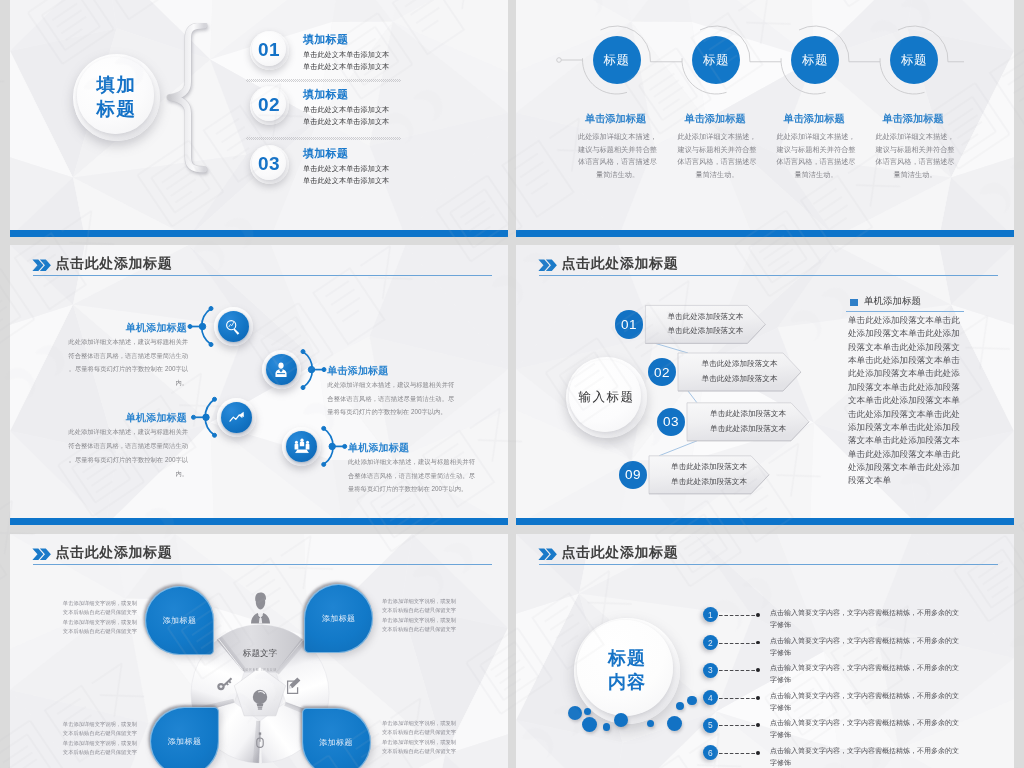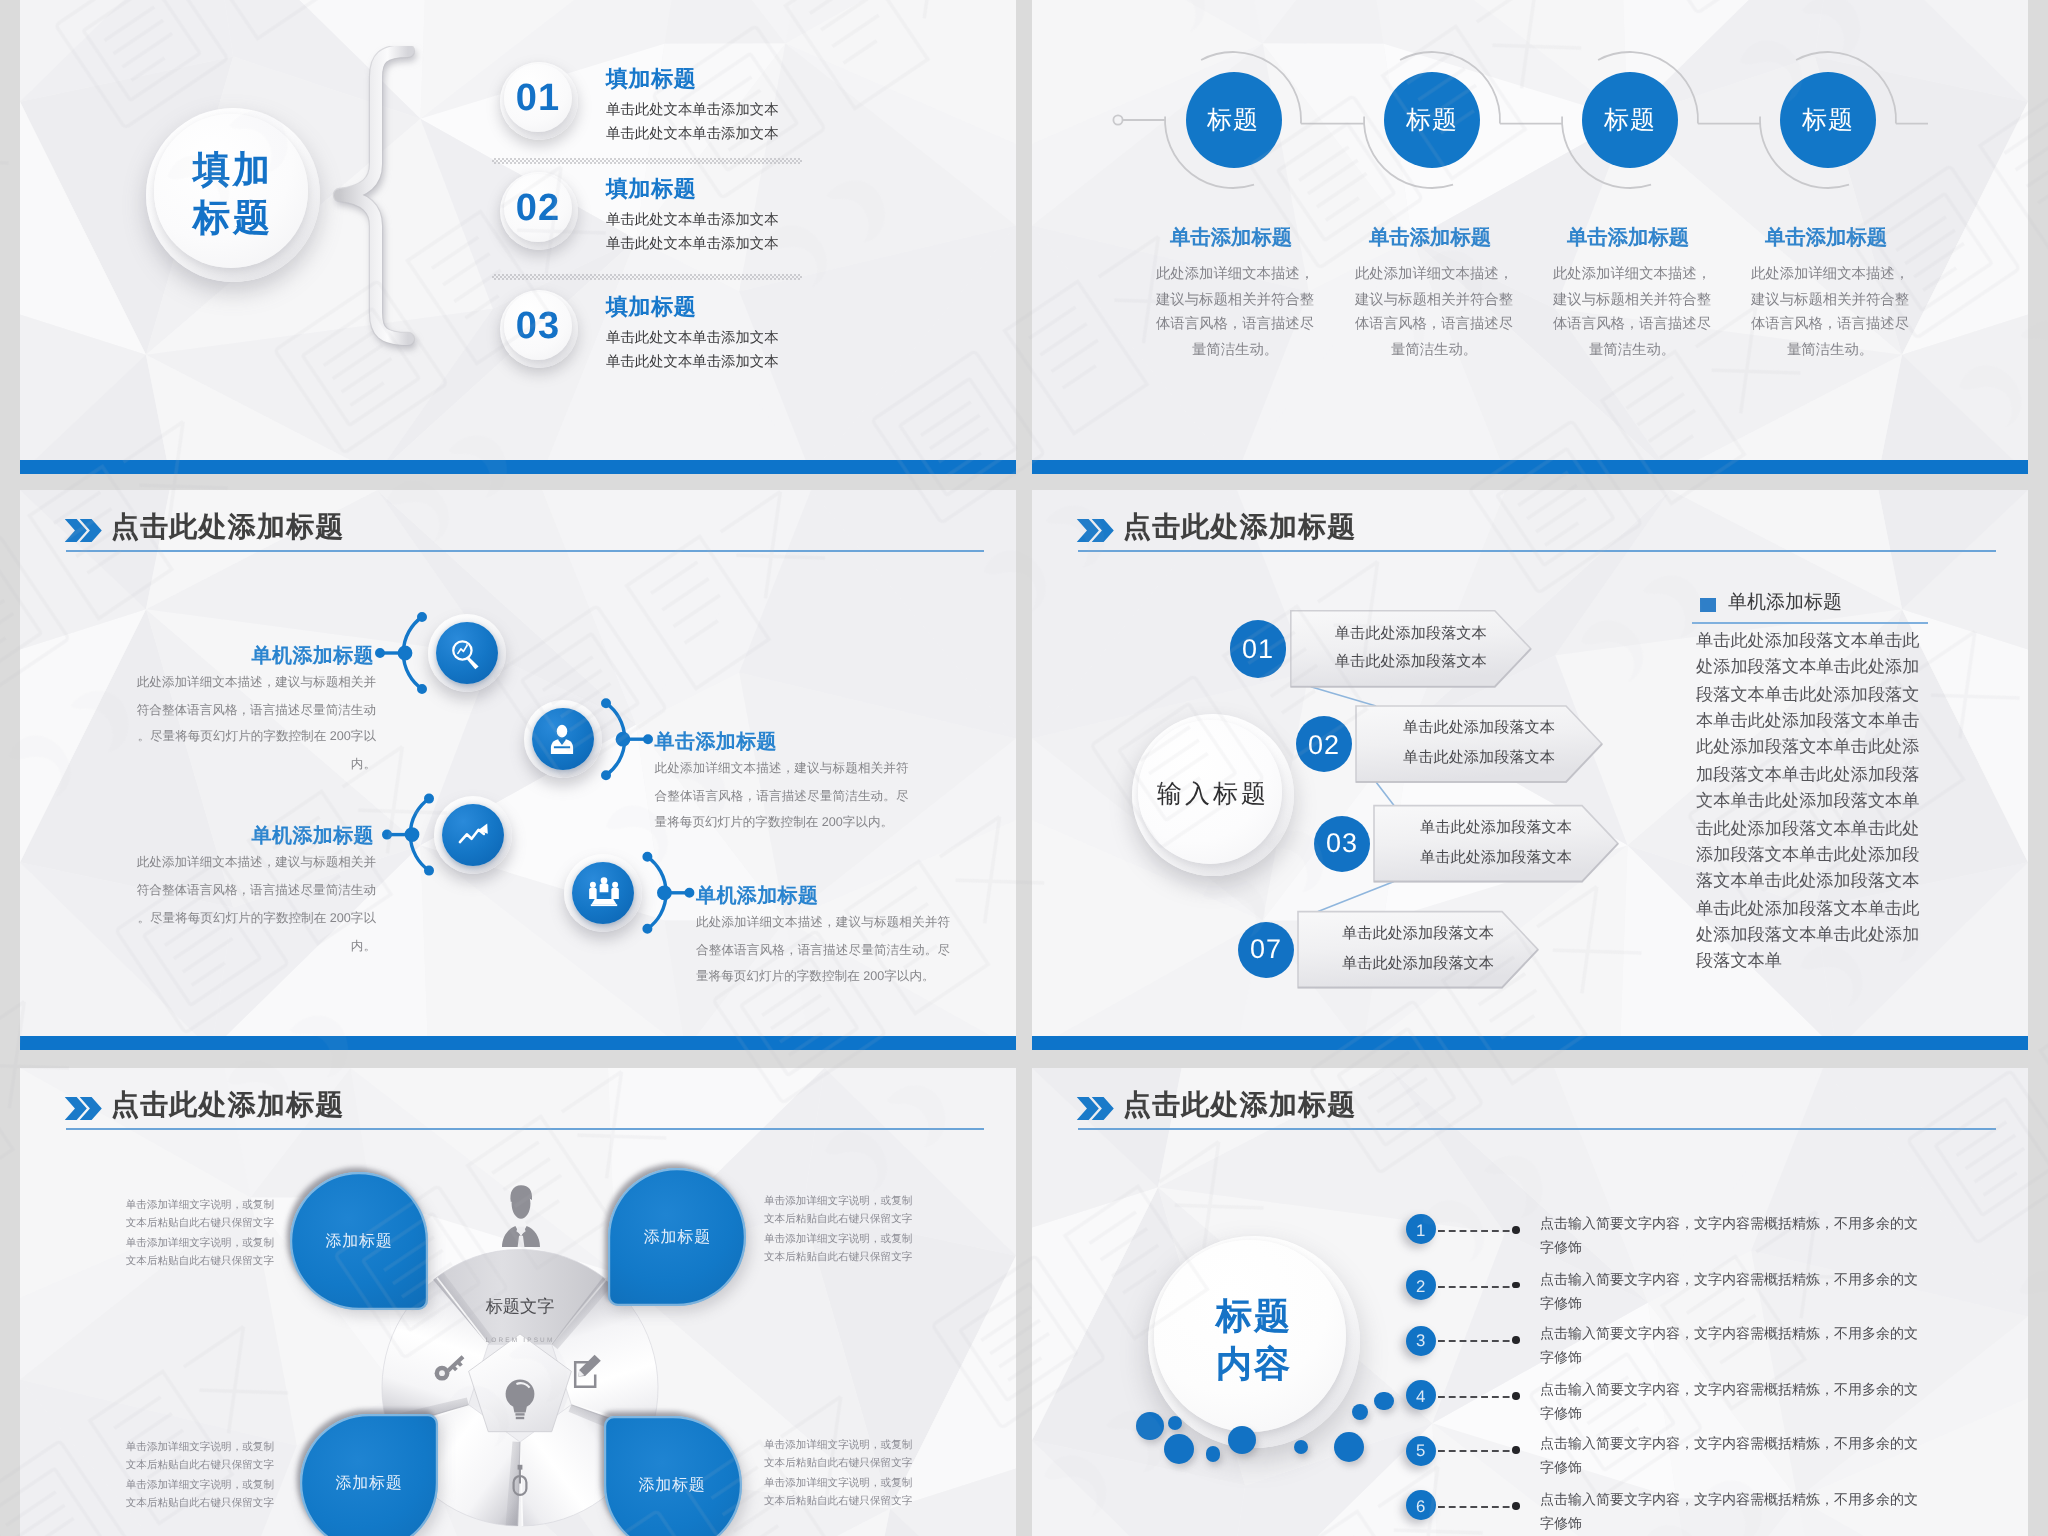--- a/index.html
+++ b/index.html
@@ -428,21 +428,21 @@
       <span>单击此处添加段落文本</span>
     </div>
     <div class="s4-badge" style="left:140.8px;top:162.6px">
         <span>03</span>
       </div>
     <div class="s4-chev" style="left:133px;top:210.8px;width:120px">
       <span>单击此处添加段落文本</span>
       <span>单击此处添加段落文本</span>
     </div>
     <div class="s4-badge" style="left:102.8px;top:215.6px">
-        <span>07</span>
+        <span>09</span>
       </div>
     <div class="s4-sqr" style="left:334px;top:54px"></div>
     <div class="s4-sidet" style="left:348px;top:49.5px">单机添加标题</div>
     <div class="s4-sideline" style="left:330px;top:66px;width:118px"></div>
     <div class="s4-sideb" style="left:332px;top:69px">单击此处添加段落文本单击此处添加段落文本单击此处添加段落文本单击此处添加段落文本单击此处添加段落文本单击此处添加段落文本单击此处添加段落文本单击此处添加段落文本单击此处添加段落文本单击此处添加段落文本单击此处添加段落文本单击此处添加段落文本单击此处添加段落文本单击此处添加段落文本单击此处添加段落文本单击此处添加段落文本单</div>
   </div>
   <div class="slide s5">
     <svg class="bg" viewBox="0 0 498 280" preserveAspectRatio="none">
         <use href="#polybg" transform="scale(-1,1) translate(-498,0)"></use>
       </svg>

